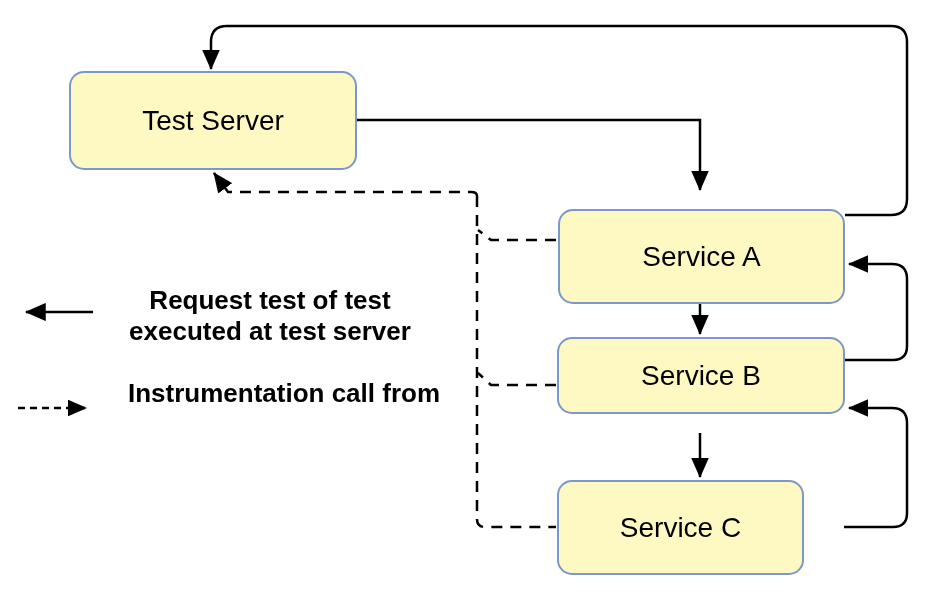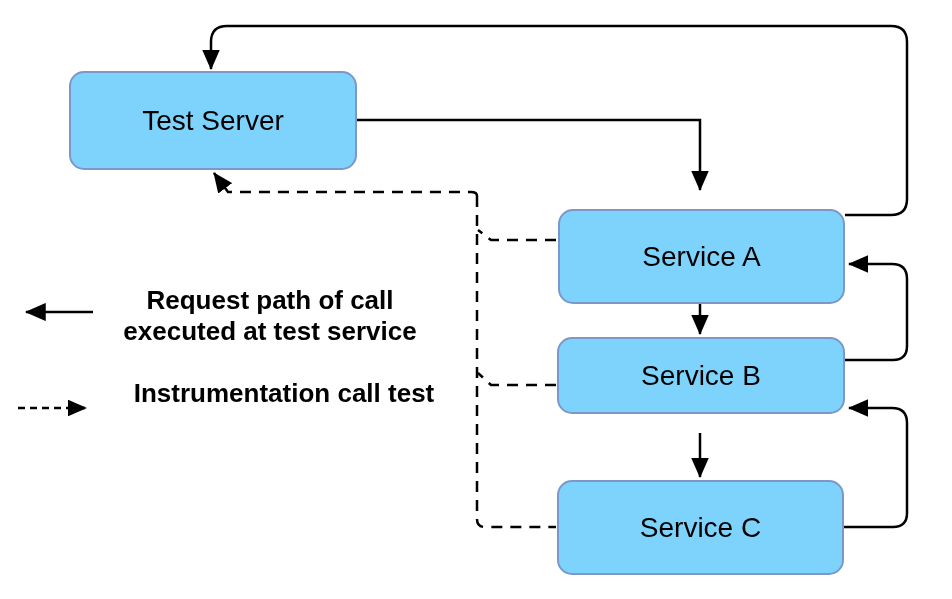--- a/index.html
+++ b/index.html
@@ -13,33 +13,33 @@
   }
   .edges-layer {
     position: absolute;
     left: 0; top: 0;
     width: 952px; height: 599px;
     pointer-events: none;
   }
   .node {
     position: absolute;
     box-sizing: border-box;
-    background: #7dd3fc;
+    background: #fef9c3;
     border: 2px solid #7c97c9;
     border-radius: 15px;
     display: flex;
     align-items: center;
     justify-content: center;
     font-size: 28px;
     color: #000000;
   }
   #node-test-server { left: 69px;  top: 71px;  width: 288px; height: 99px; }
   #node-service-a   { left: 558px; top: 193px; width: 287px; height: 95px; margin-top: 16px; }
   #node-service-b   { left: 557px; top: 337px; width: 288px; height: 77px; }
-  #node-service-c   { left: 557px; top: 480px; width: 287px; height: 95px; text-align: right; }
+  #node-service-c   { left: 557px; top: 480px; width: 247px; height: 95px; text-align: right; }
   .legend-text {
     position: absolute;
     font-size: 26px;
     font-weight: bold;
     line-height: 31px;
     text-align: center;
     color: #000000;
   }
   #legend-request-text         { left: 90px;  top: 285px; width: 360px; }
   #legend-instrumentation-text { left: 104px; top: 378px; width: 360px; }
@@ -85,20 +85,20 @@
     <span>Service A</span>
   </div>
   <div class="node" id="node-service-b">
     <span>Service B</span>
   </div>
   <div class="node" id="node-service-c">
     <span>Service C</span>
   </div>
 
   <div class="legend-text" id="legend-request-text">
-    <div>Request path of call</div>
-    <div>executed at test service</div>
+    <div>Request test of test</div>
+    <div>executed at test server</div>
   </div>
   <div class="legend-text" id="legend-instrumentation-text">
-    <div>Instrumentation call test</div>
+    <div>Instrumentation call from</div>
   </div>
 
 </div>
 
 </body></html>

